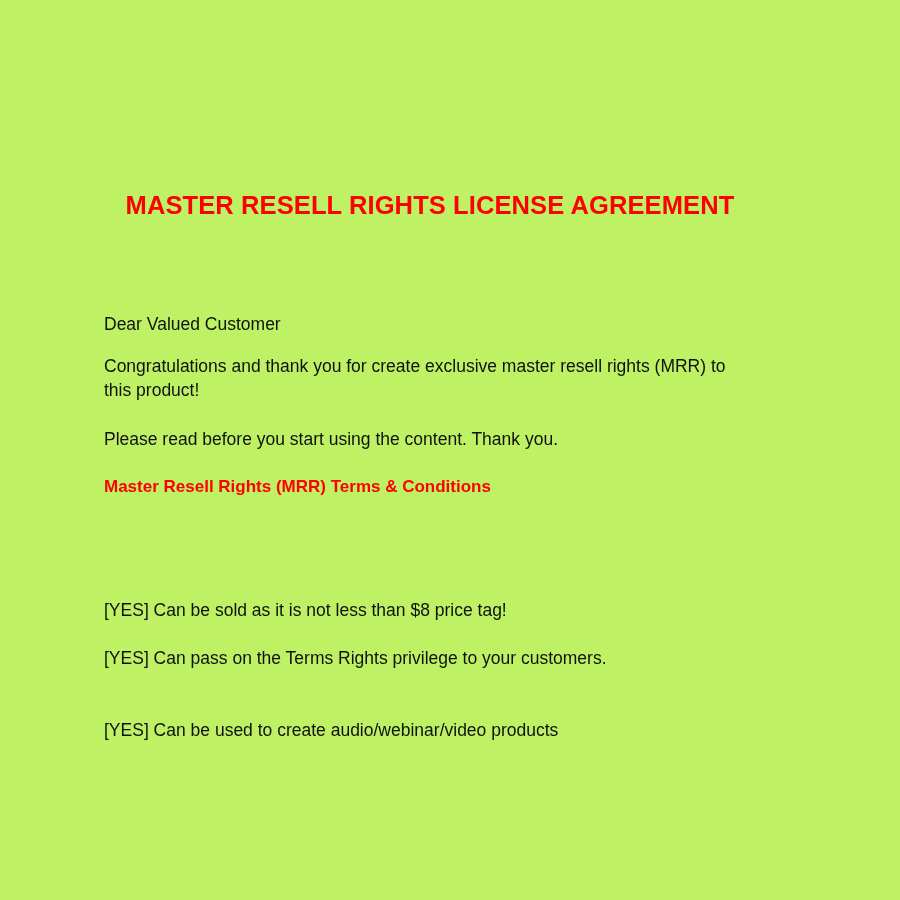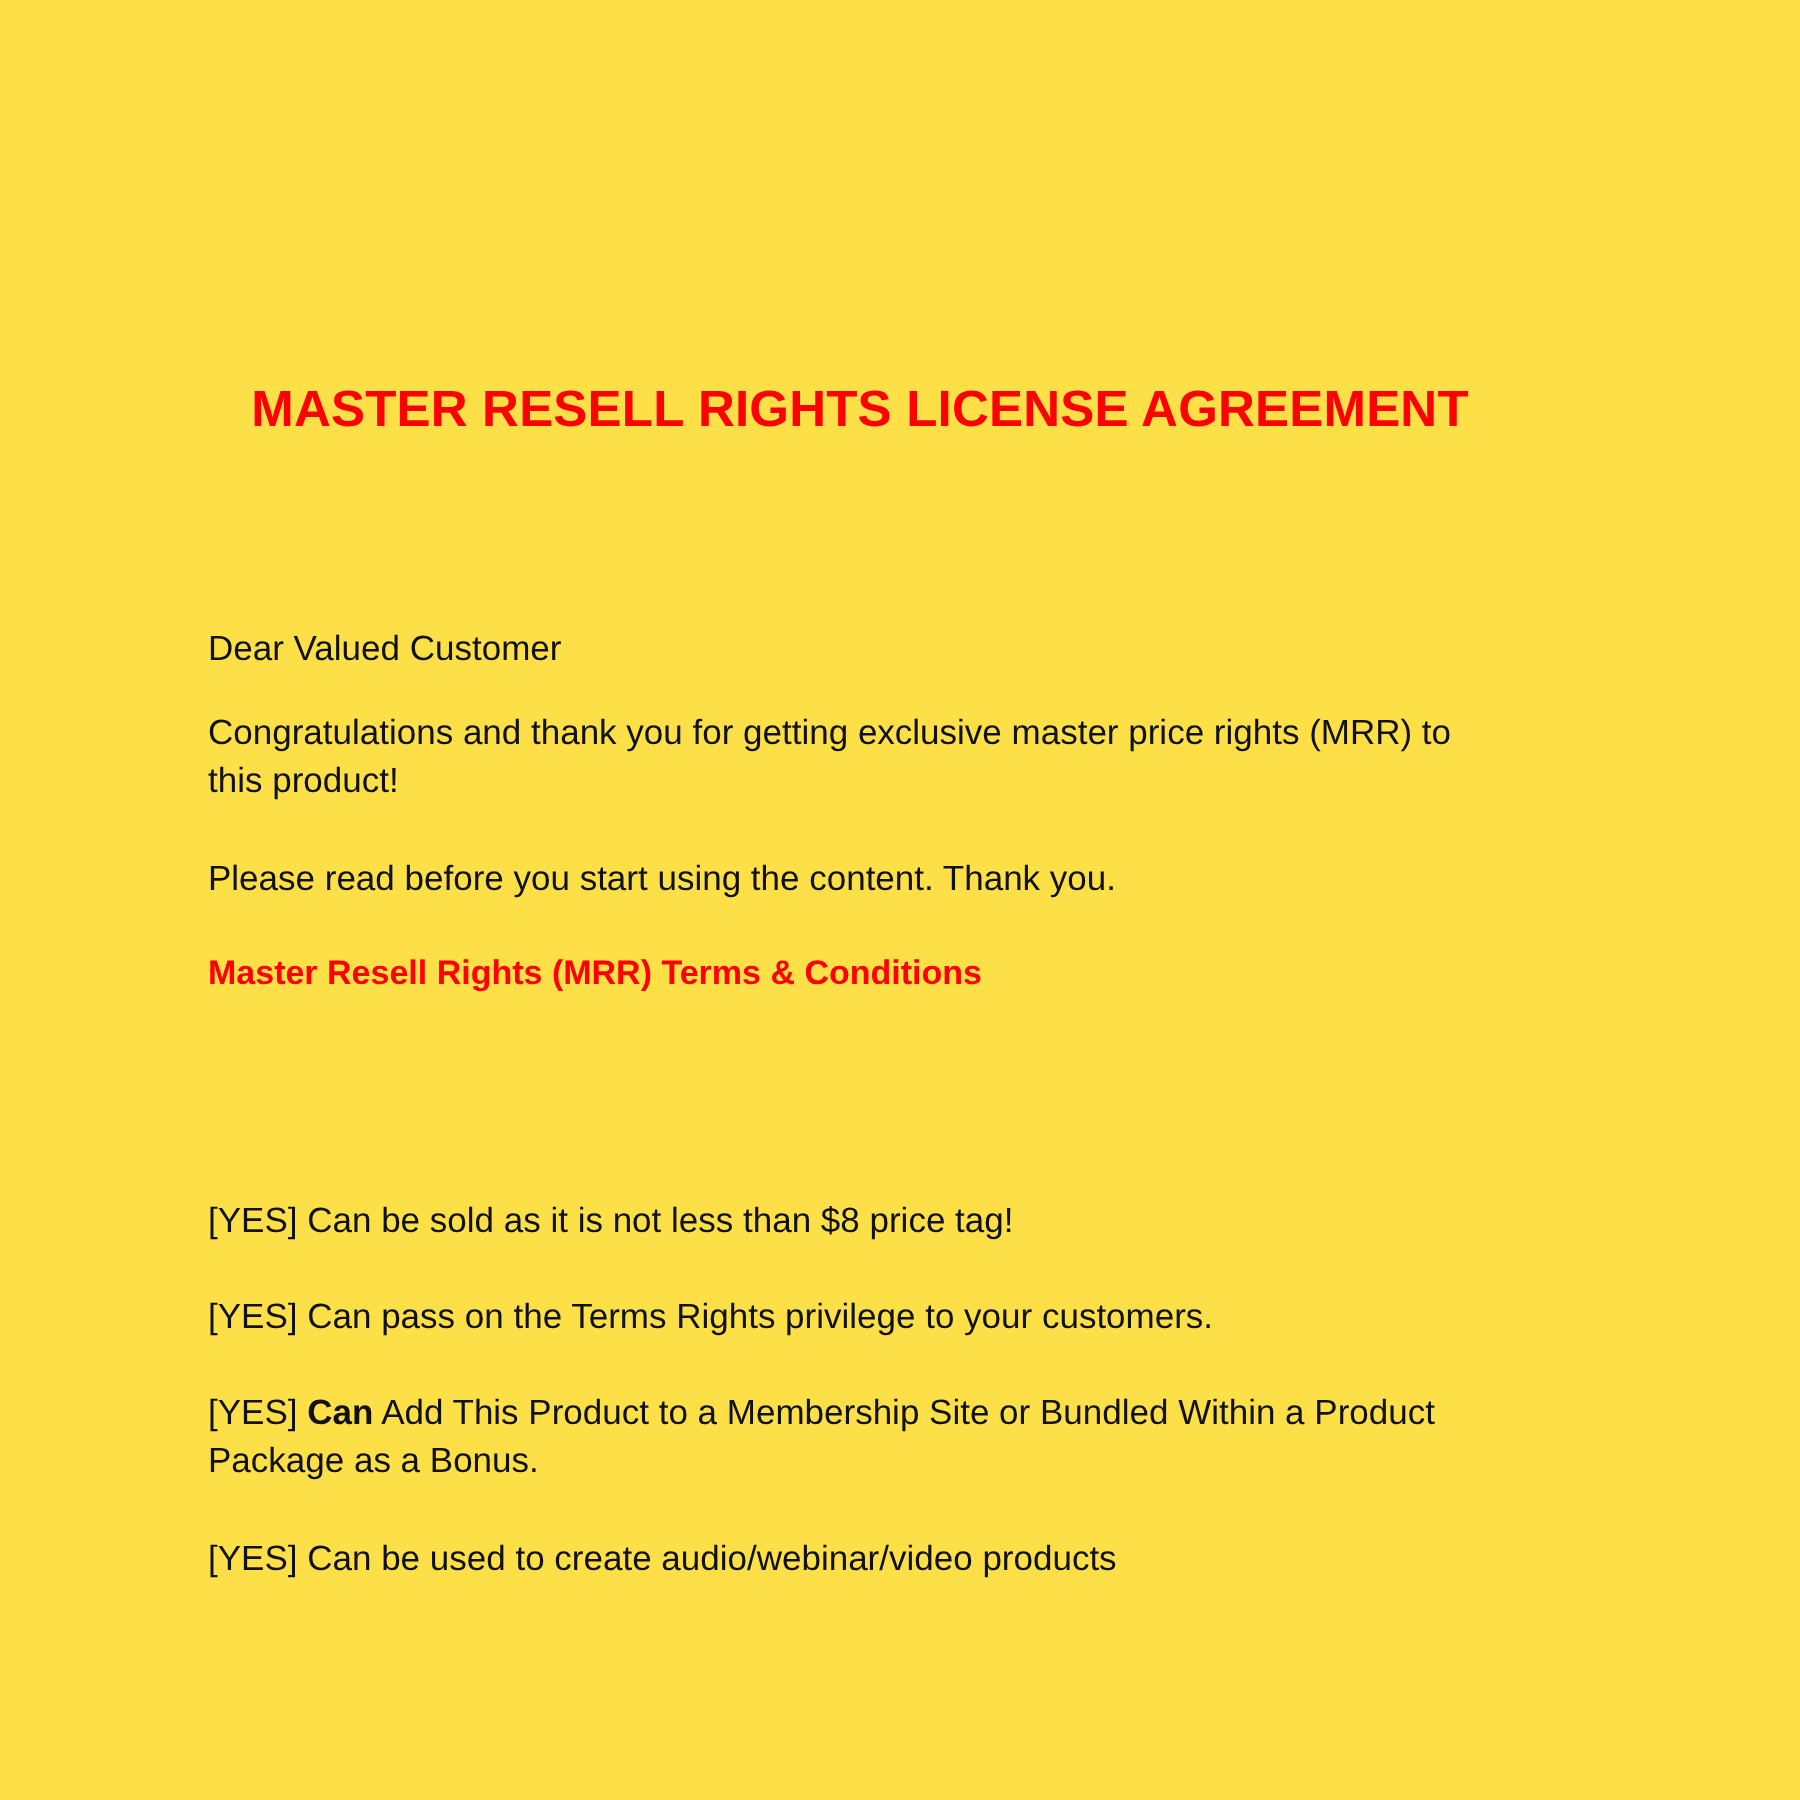--- a/index.html
+++ b/index.html
@@ -11,21 +11,21 @@
     width: 900px;
     height: 900px;
     font-family: "Liberation Sans", sans-serif;
     color: #000000;
     overflow: hidden;
   }
   .page {
     position: relative;
     width: 900px;
     height: 900px;
-    background: #fde047;
+    background: #bef264;
   }
   .doc-title {
     position: absolute;
     top: 190px;
     left: 0;
     width: 860px;
     text-align: center;
     font-size: 25.5px;
     font-weight: bold;
     color: #ff0000;
@@ -58,21 +58,21 @@
 
 <div class="page">
 
   <div class="doc-title">MASTER RESELL RIGHTS LICENSE AGREEMENT</div>
 
   <div class="body-block" style="top: 312px;">
     <p class="para">Dear Valued Customer</p>
   </div>
 
   <div class="body-block" style="top: 354px;">
-    <p class="para">Congratulations and thank you for getting exclusive master price rights (MRR) to this product!</p>
+    <p class="para">Congratulations and thank you for create exclusive master resell rights (MRR) to this product!</p>
   </div>
 
   <div class="body-block" style="top: 475px;">
     <p class="para red-head">Master Resell Rights (MRR) Terms &amp; Conditions</p>
   </div>
 
   <div class="body-block" style="top: 427px;">
     <p class="para">Please read before you start using the content. Thank you.</p>
   </div>
 
@@ -85,23 +85,20 @@
     <p class="para">
       <span>[YES] Can be sold as it is not less than $8 price tag!</span><span class="bold"></span><span></span>
     </p>
     <div class="spacer-md"></div>
 
     <p class="para">
       <span>[YES] Can pass on the Terms Rights privilege to your customers.</span><span class="bold"></span><span></span>
     </p>
     <div class="spacer-md"></div>
 
-    <p class="para">
-      <span>[YES] </span><span class="bold">Can</span><span> Add This Product to a Membership Site or Bundled Within a Product Package as a Bonus.</span>
-    </p>
     <div class="spacer-md"></div>
 
     <p class="para">
       <span>[YES] Can be used to create audio/webinar/video products</span><span class="bold"></span><span></span>
     </p>
 
   </div>
 
 </div>
 

